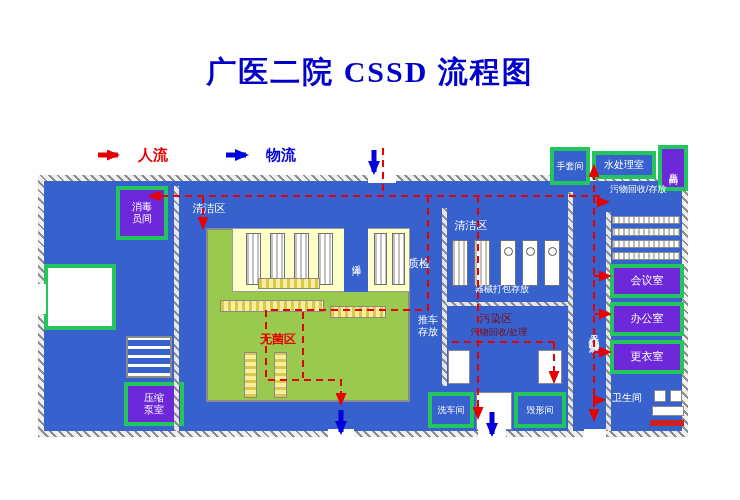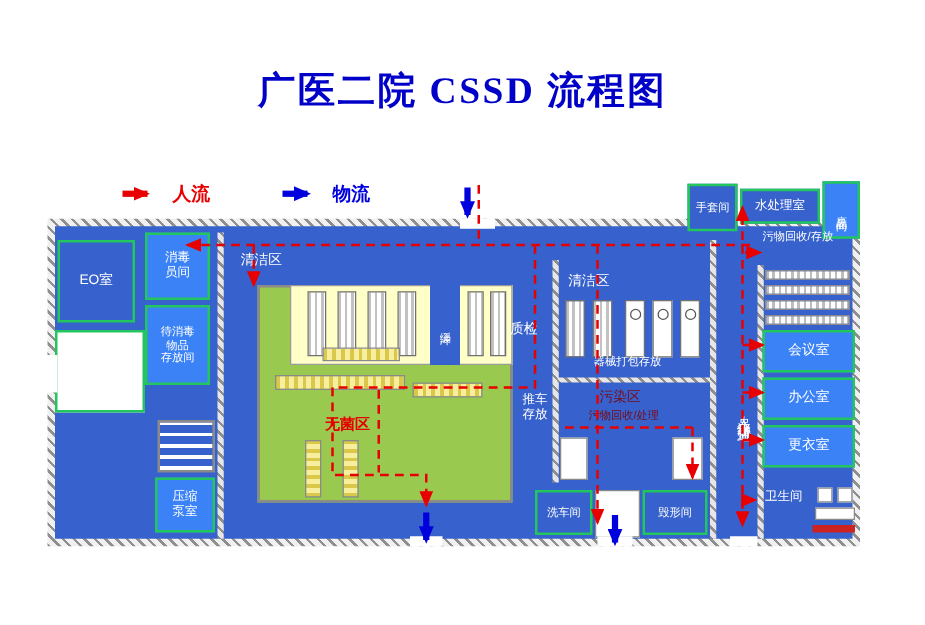--- a/index.html
+++ b/index.html
@@ -3,23 +3,23 @@
 <meta charset="utf-8">
 <style>
   *{margin:0;padding:0;box-sizing:border-box}
   html,body{width:740px;height:500px;background:#fff;font-family:"Liberation Sans","DejaVu Sans",sans-serif}
   .stage{position:relative;width:740px;height:500px;background:#fff;overflow:hidden}
   .r{position:absolute}
   .title{width:740px;top:52px;text-align:center;font-family:"Liberation Serif","DejaVu Serif",serif;
          font-weight:700;font-size:30px;letter-spacing:2px;color:#0000c8}
   .legendtxt{font-size:15px;font-weight:700}
   .blue{background:#3761cc}
-  .pink{background:#3b82f6}
+  .pink{background:#6d28d9}
   .green{background:#9ac94f}
-  .room{border:2px solid #22c55e;display:flex;align-items:center;justify-content:center;text-align:center;color:#fff}
+  .room{border:4px solid #22c55e;display:flex;align-items:center;justify-content:center;text-align:center;color:#fff}
   .lbl{color:#fff;text-align:center;white-space:pre-line;line-height:1.2}
   .hatch{background:repeating-linear-gradient(45deg,#8f8f8f 0 2px,#f0f0f0 2px 6px)}
   .wall{background:repeating-linear-gradient(45deg,#8f8f8f 0 2px,#e6e6e6 2px 6px)}
   .door{background:#fff}
   .machine{border:1px solid #707070;background:repeating-linear-gradient(90deg,#c2c2c2 0 2px,#ffffff 2px 5px)}
   .washer{border:1px solid #707070;background:#fff}
   .porthole{width:9px;height:9px;border:1.5px solid #555;border-radius:50%;margin:6px auto 0}
   .ytable{border:1px solid #8a8a8a;background:repeating-linear-gradient(90deg,#d9c84a 0 3px,#f7ef9d 3px 7px)}
   .ytablev{border:1px solid #8a8a8a;background:repeating-linear-gradient(0deg,#d9c84a 0 3px,#f7ef9d 3px 7px)}
   .shelf{border:1px solid #8a8a8a;background:repeating-linear-gradient(90deg,#bdbdbd 0 2px,#ffffff 2px 5px)}
@@ -42,36 +42,28 @@
   <div class="r room blue" style="left:550px;top:147px;width:40px;height:38px;font-size:9px">
       <span class="lbl">手套间</span>
     </div>
   <div class="r room blue" style="left:592px;top:151px;width:64px;height:28px;font-size:10px">
       <span class="lbl">水处理室</span>
     </div>
   <div class="r room pink" style="left:658px;top:145px;width:30px;height:46px;font-size:9px">
       <span class="lbl vtext">废品间</span>
     </div>
 
-  <div class="r room blue" style="left:46px;top:192px;width:62px;height:66px;font-size:11px">
-      <span class="lbl">EO室</span>
-    </div>
   <div class="r room pink" style="left:116px;top:186px;width:52px;height:54px;font-size:10px">
       <span class="lbl">消毒
 员间</span>
     </div>
-  <div class="r room pink" style="left:116px;top:244px;width:52px;height:64px;font-size:9px">
-      <span class="lbl">待消毒
-物品
-存放间</span>
-    </div>
   <div class="r room" style="left:44px;top:264px;width:72px;height:66px;background:#fff"></div>
   <div class="r door" style="left:36px;top:284px;width:10px;height:30px"></div>
   <div class="r" style="left:126px;top:336px;width:46px;height:42px;border:2px solid #8a8a8a;background:repeating-linear-gradient(0deg,#ffffff 0 3px,#3761cc 3px 9px)"></div>
-  <div class="r room pink" style="left:124px;top:382px;width:48px;height:44px;font-size:10px">
+  <div class="r room pink" style="left:124px;top:382px;width:60px;height:44px;font-size:10px">
       <span class="lbl">压缩
 泵室</span>
     </div>
 
   <div class="r wall" style="left:174px;top:186px;width:5px;height:245px"></div>
   <div class="r wall" style="left:442px;top:208px;width:5px;height:178px"></div>
   <div class="r wall" style="left:568px;top:192px;width:5px;height:239px"></div>
   <div class="r wall" style="left:606px;top:212px;width:5px;height:219px"></div>
   <div class="r wall" style="left:446px;top:302px;width:122px;height:4px"></div>
 

